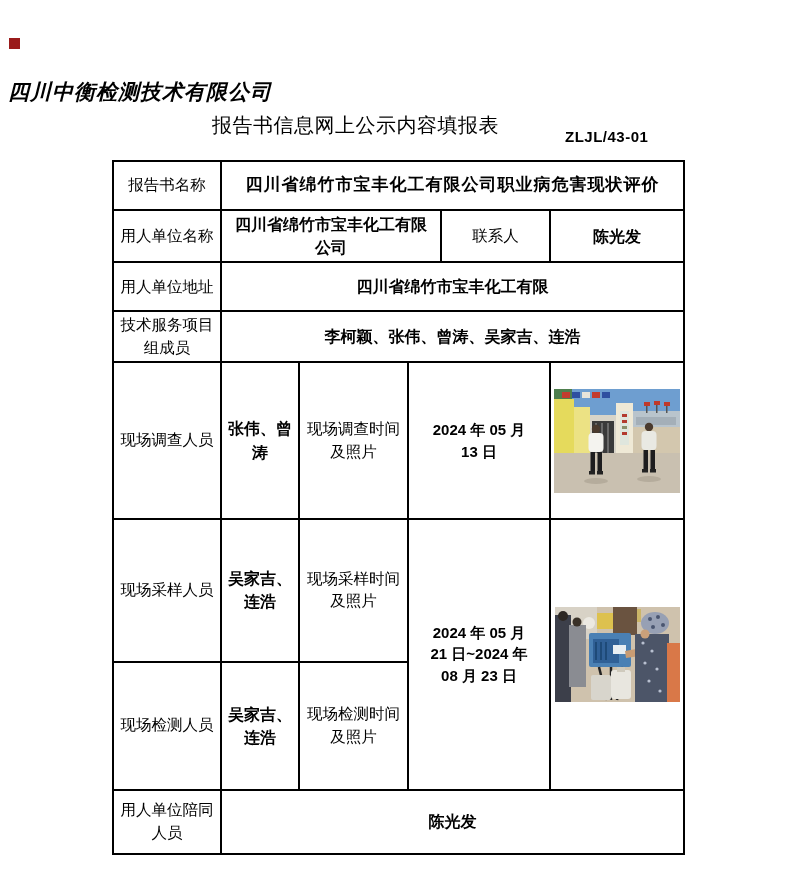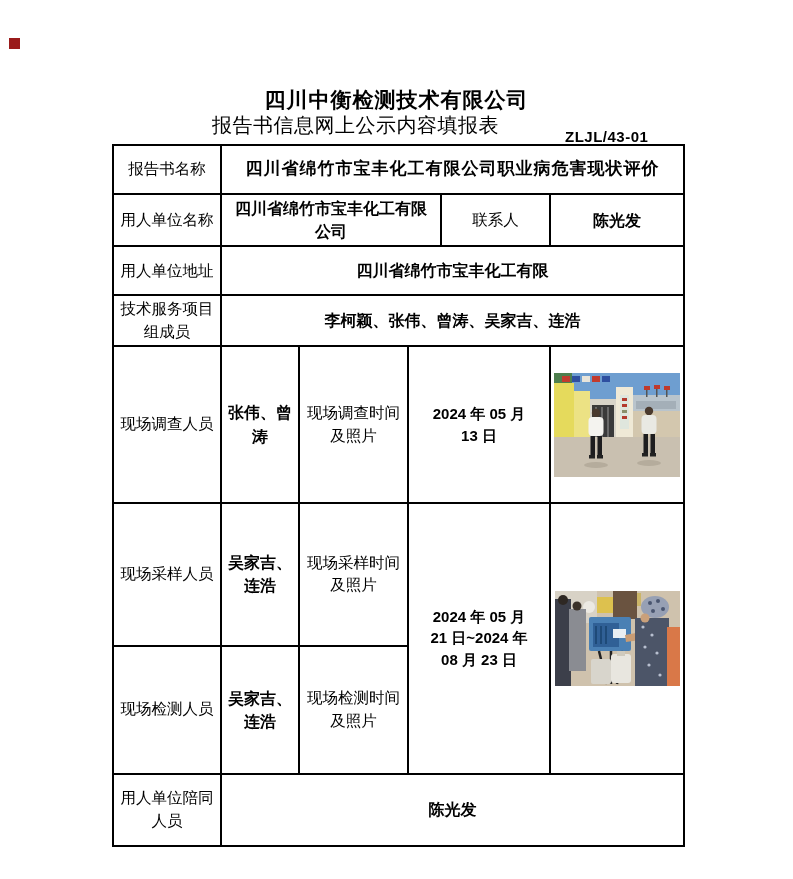--- a/index.html
+++ b/index.html
@@ -10,53 +10,53 @@
     font-family:"Liberation Sans", sans-serif;
     color:#000;
     overflow:hidden;
   }
   .red-marker{
     position:absolute;left:9px;top:38px;width:11px;height:11px;
     background:#9a1b1b;
   }
   .company-title{
     position:absolute;top:70px;left:0;right:0;
-    text-align:center;
     font-size:21px;font-weight:bold;letter-spacing:1px;
-    margin:16px;
+    margin:8px;
+    font-style:italic;
   }
   .form-title{
     position:absolute;top:112px;left:212px;
     font-size:20px;font-weight:normal;letter-spacing:0.5px;
   }
   .doc-code{
     position:absolute;top:128px;left:565px;
     font-size:15px;font-weight:bold;letter-spacing:0.5px;
   }
   table.report{
-    position:absolute;left:112px;top:144px;
+    position:absolute;left:112px;top:160px;
     border-collapse:collapse;table-layout:fixed;
     width:571px;
   }
   table.report td{
     border:2px solid #000;
     text-align:center;vertical-align:middle;
     padding:2px 3px;
     white-space:pre-line;
     line-height:1.45;
     overflow:hidden;
   }
   td.lbl{font-weight:400;font-size:15.5px;}
   td.val{font-weight:bold;font-size:16px;}
   td.val-wide{font-weight:bold;font-size:17px;letter-spacing:1px;margin-left:32px;}
   td.date{font-weight:bold;font-size:15px;}
   td.photo-cell{padding:0;vertical-align:middle;}
   .photo-wrap{display:flex;align-items:center;justify-content:center;}
   tr.r1{height:49px;} tr.r2{height:49px;} tr.r3{height:49px;} tr.r4{height:40px;font-family:Liberation Serif, serif;}
-  tr.r5{height:114px;} tr.r6{height:143px;} tr.r7{height:128px;margin-left:36px;} tr.r8{height:72px;}
+  tr.r5{height:114px;} tr.r6{height:143px;} tr.r7{height:128px;margin-left:36px;} tr.r8{height:64px;}
   svg{display:block;}
 </style>
 </head>
 <body>
 
 <div class="page">
 
   <div class="red-marker"></div>
 
   <h1 class="company-title">四川中衡检测技术有限公司</h1>

